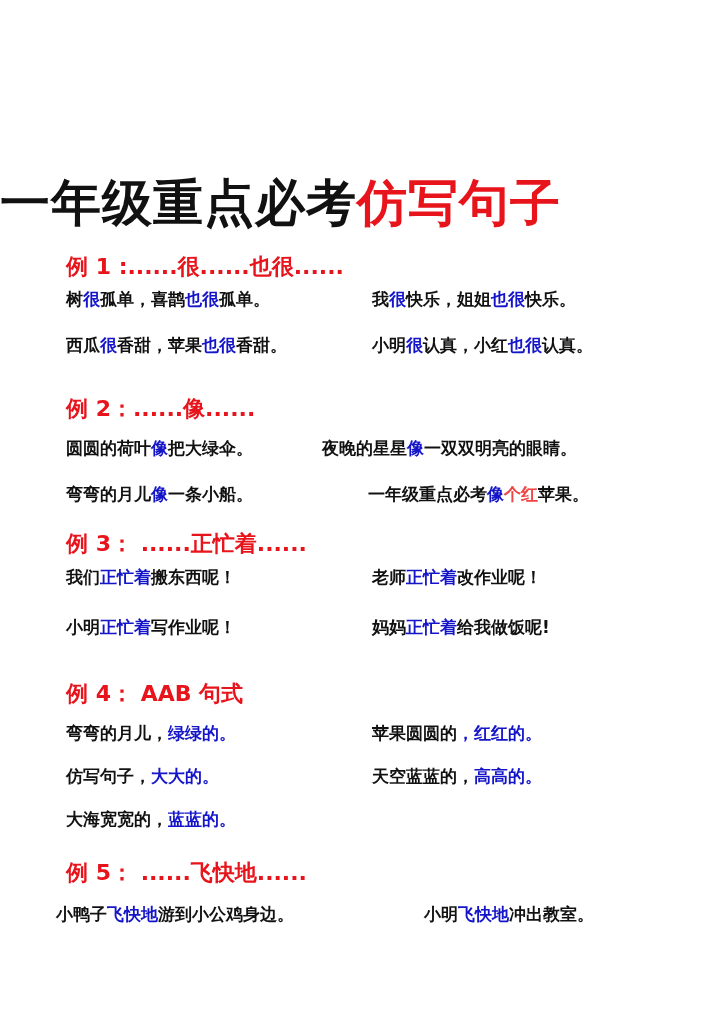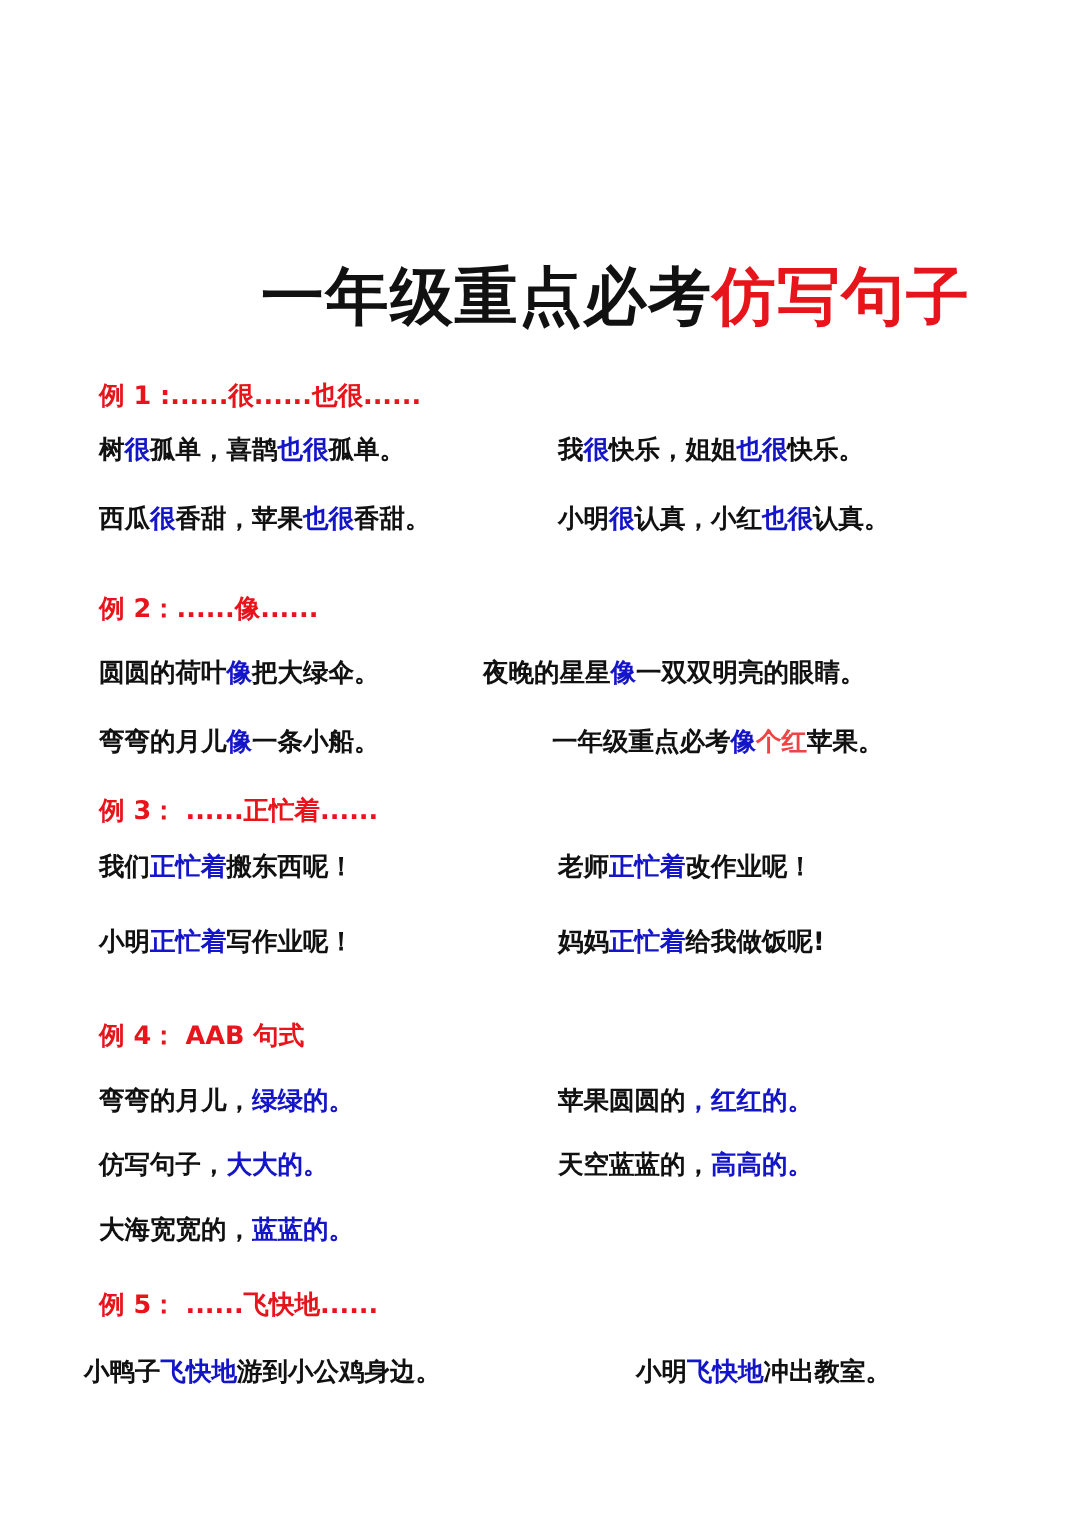--- a/index.html
+++ b/index.html
@@ -1,21 +1,21 @@
 <!DOCTYPE html>
 <html><head>
 <meta charset="utf-8">
 <style>
   html, body { margin: 0; padding: 0; background: #ffffff; }
   body { width: 724px; height: 1024px; position: relative; overflow: hidden;
          font-family: "DejaVu Sans", "Liberation Sans", sans-serif; }
-  .title { position: absolute; top: 170px; left: 0; width: 647px; text-align: right;
-           font-size: 42px; font-weight: bold; color: #111; letter-spacing: 1px; }
+  .title { position: absolute; top: 170px; left: 0; width: 647px; text-align: left;
+           font-size: 50px; font-weight: bold; color: #111; letter-spacing: 1px; }
   .title .hl { color: #e8141c; }
-  .heading { position: absolute; left: 66px; font-size: 17px; font-weight: bold; color: #e8141c; }
+  .heading { position: absolute; left: 66px; font-size: 22px; font-weight: bold; color: #e8141c; }
   .line { position: absolute; font-size: 17px; font-weight: bold; color: #111; white-space: nowrap; }
   .b { color: #1414c8; }
   .m { color: #ef4444; }
 </style>
 </head>
 <body>
 
 <div class="title"><span>一年级重点必考</span><span class="hl">仿写句子</span></div>
 
 <div class="heading" style="top:252px">例 1 :......很......也很......</div>

